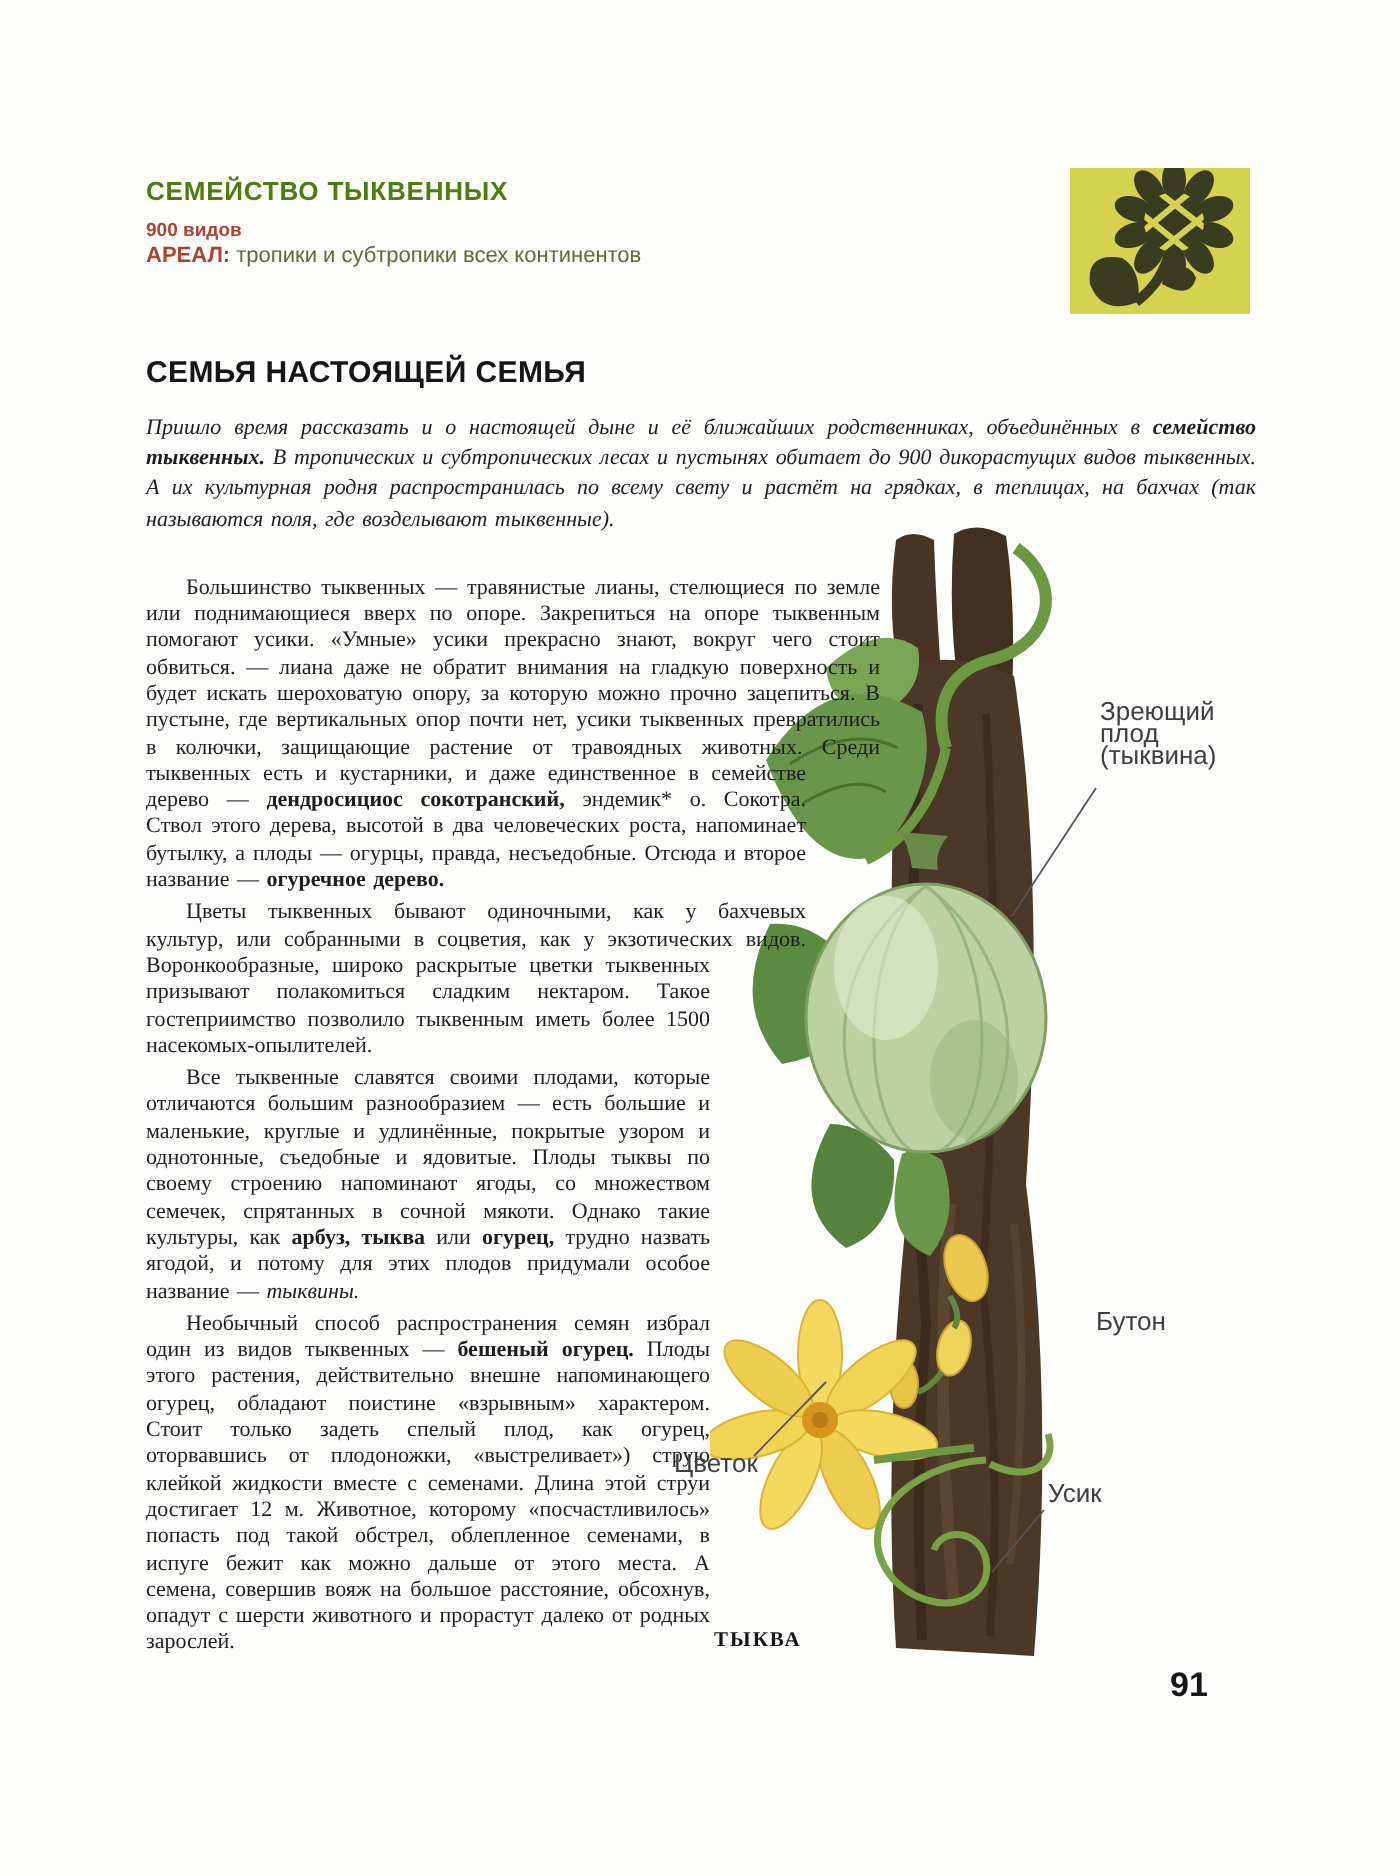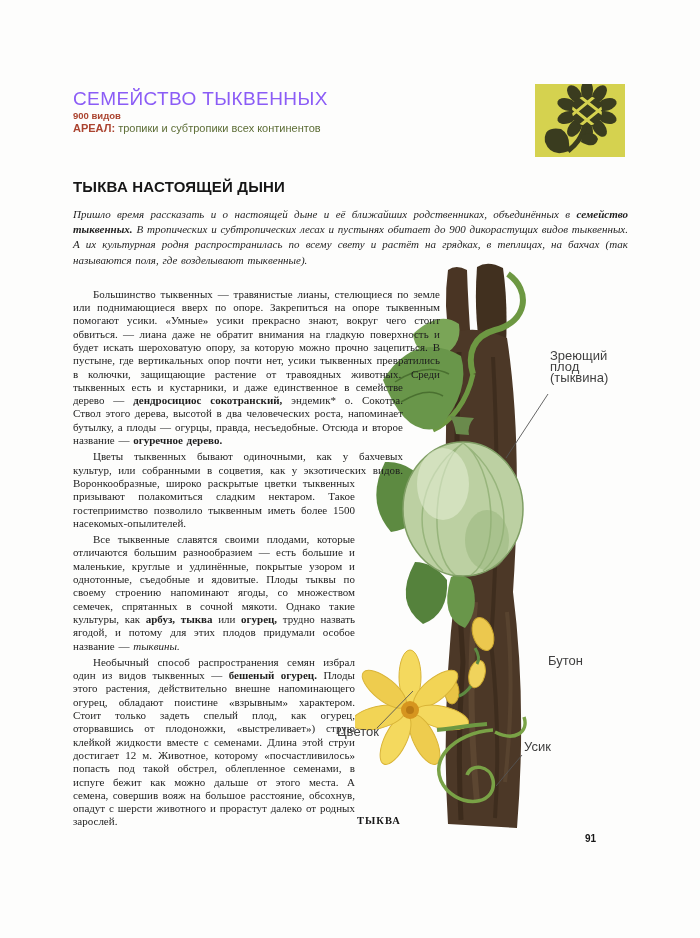--- a/index.html
+++ b/index.html
@@ -4,22 +4,22 @@
 <style>
   html,body{margin:0;padding:0;background:#e8e8e8;}
   .page{
     position:relative;width:700px;height:938px;margin:0 auto;
     background:#fdfdfc;overflow:hidden;
     font-family:"Liberation Serif", serif;color:#1e1e1e;
   }
   
   .hdr-title{
     position:absolute;left:73px;top:88px;
-    font-family:"Liberation Sans", sans-serif;font-weight:normal;
-    font-size:19px;letter-spacing:.4px;color:#8b5cf6;
+    font-family:"Liberation Sans", sans-serif;font-weight:bold;
+    font-size:13px;letter-spacing:.4px;color:#4d7c0f;
   }
   .hdr-count{
     position:absolute;left:73px;top:110px;
     font-family:"Liberation Sans", sans-serif;font-weight:bold;
     font-size:9.5px;color:#ab4430;text-align:center;
   }
   .hdr-areal{
     position:absolute;left:73px;top:122px;
     font-family:"Liberation Sans", sans-serif;font-size:11px;color:#5c6c35;
   }
@@ -60,21 +60,21 @@
   .lbl-flower{left:337px;top:726px;}
   .lbl-tendril{left:524px;top:741px;}
   .fig-caption{
     position:absolute;left:357px;top:815px;z-index:4;
     font-family:"Liberation Serif", serif;font-weight:bold;
     font-size:10.5px;letter-spacing:1px;color:#161616;
   }
   .page-num{
     position:absolute;left:585px;top:833px;z-index:4;
     font-family:"Liberation Sans", sans-serif;font-weight:bold;
-    font-size:10px;color:#161616;
+    font-size:17px;color:#161616;
   }
 </style>
 </head>
 <body>
 
 <div class="page">
 
   <div class="hdr-title">СЕМЕЙСТВО ТЫКВЕННЫХ</div>
   <div class="hdr-count">900 видов</div>
   <div class="hdr-areal"><b>АРЕАЛ:</b><span> тропики и субтропики всех континентов</span></div>
@@ -124,21 +124,21 @@
         <path d="M34,67 Q16,74 10,58 Q8,42 26,45 Q36,51 34,67 Z"></path>
         <path d="M46,58 Q60,66 63,55 Q60,46 47,51 Z"></path>
       </g>
       <g clip-path="url(#headClip)" stroke="#d5d24f" stroke-width="3">
         <path d="M30,20 L62,-6 M36,32 L70,4 M42,44 L78,15 M48,54 L84,26"></path>
         <path d="M42,-6 L74,20 M34,4 L70,32 M26,15 L62,44 M20,26 L56,54"></path>
       </g>
     </svg>
   </div>
 
-  <div class="sec-heading">ТЫКВА НАСТОЯЩЕЙ ДЫНИ</div>
+  <div class="sec-heading">СЕМЬЯ НАСТОЯЩЕЙ СЕМЬЯ</div>
 
   <svg class="illu" viewBox="0 0 275 575">
 
     <g>
       <path d="M93,8 Q88,45 95,78 L116,82 Q113,40 112,8 Q101,2 93,8 Z" fill="#4a3524"></path>
       <path d="M122,5 Q119,45 124,80 L151,84 Q153,40 148,6 Q133,-2 122,5 Z" fill="#41301f"></path>
       <path d="M96,72 Q84,200 100,330 Q86,450 93,562 L162,566 Q172,440 158,330 Q168,180 152,76 Q120,62 96,72 Z" fill="#4c3827"></path>
       <path d="M104,90 Q98,250 108,400 Q102,480 106,558" stroke="#2f2114" stroke-width="5" fill="none" opacity=".55"></path>
       <path d="M138,95 Q146,240 136,380 Q146,470 140,556" stroke="#2f2114" stroke-width="4" fill="none" opacity=".45"></path>
       <path d="M120,340 Q112,430 122,540" stroke="#6b543c" stroke-width="6" fill="none" opacity=".5"></path>

